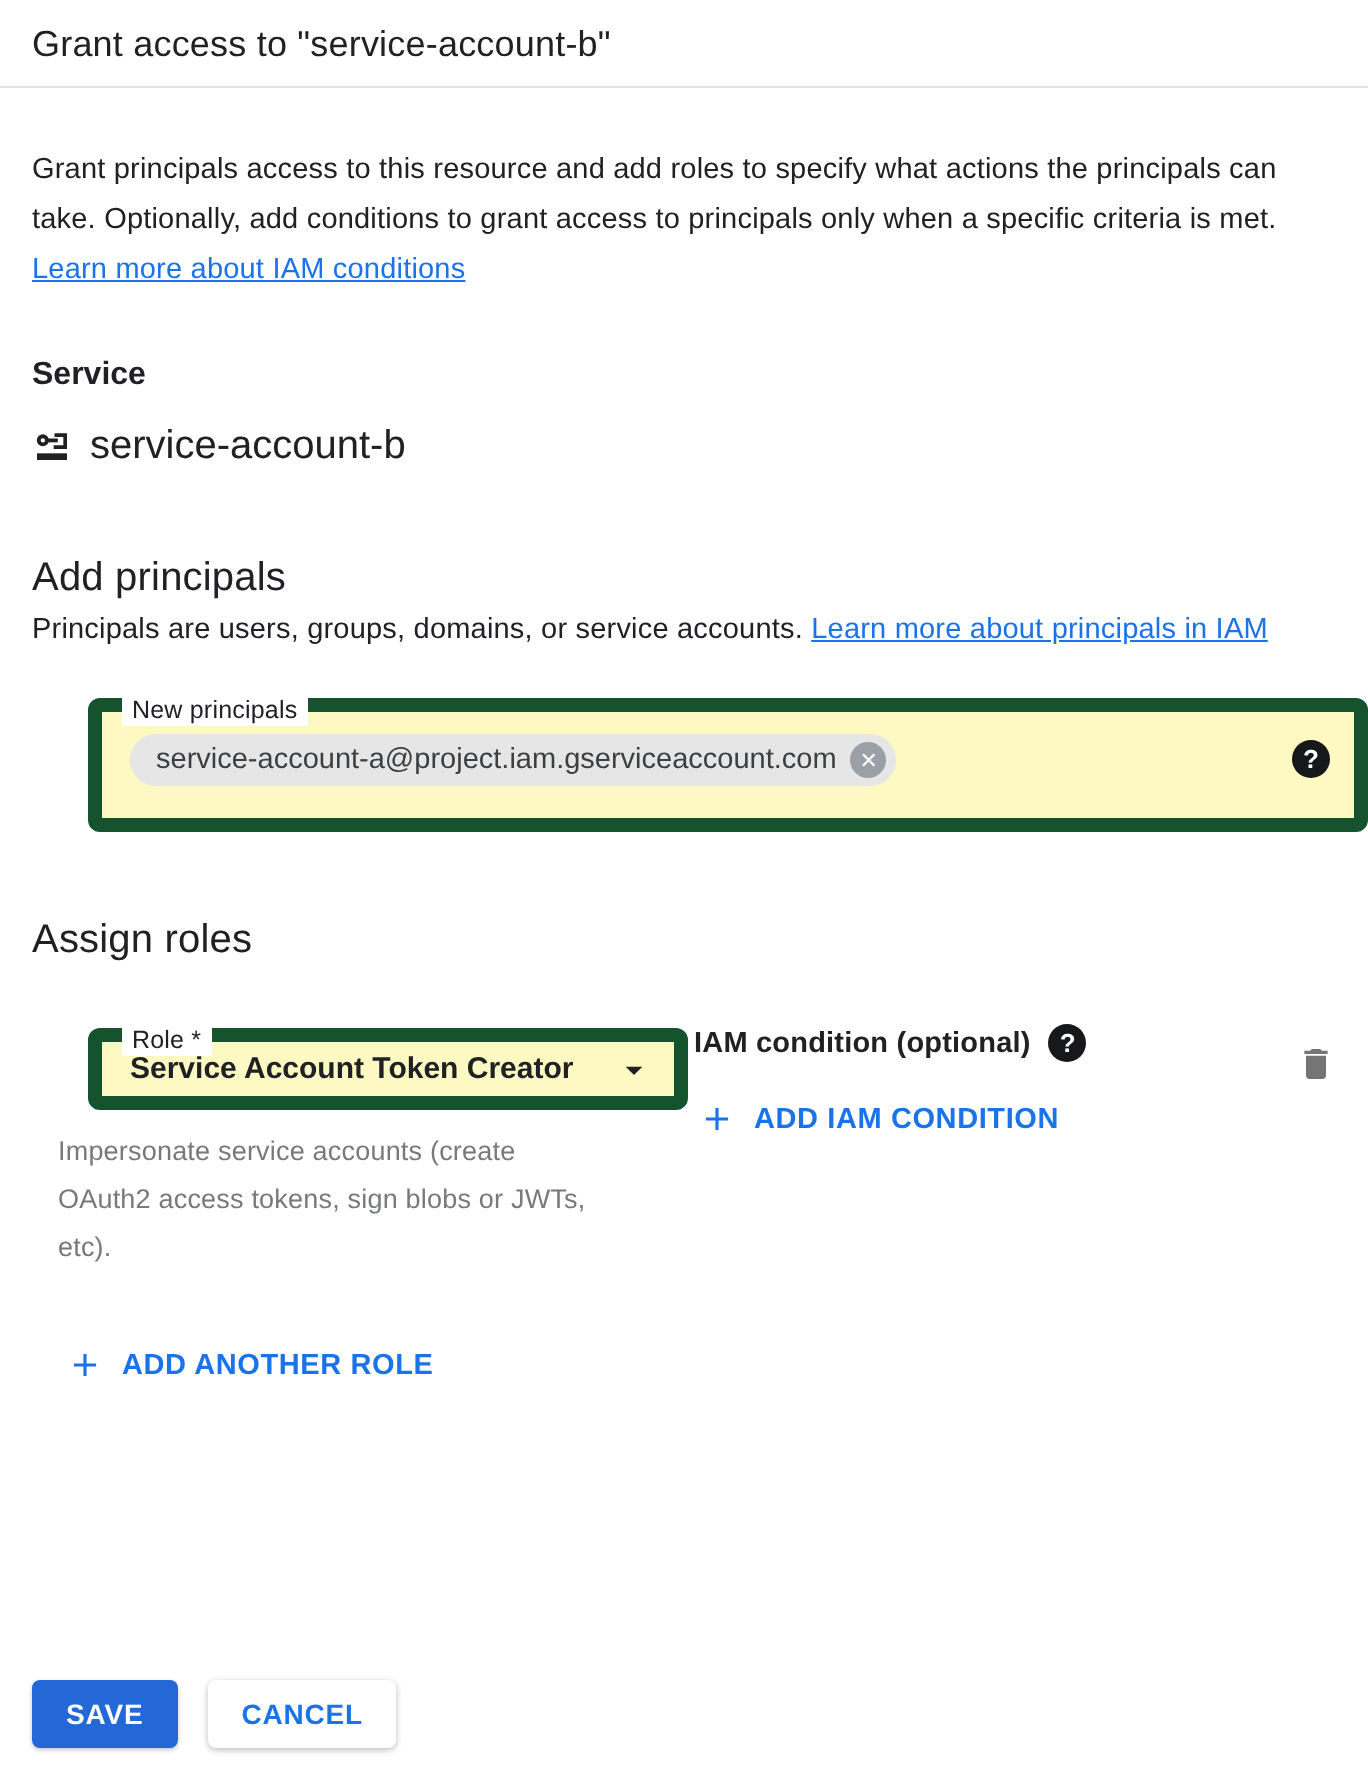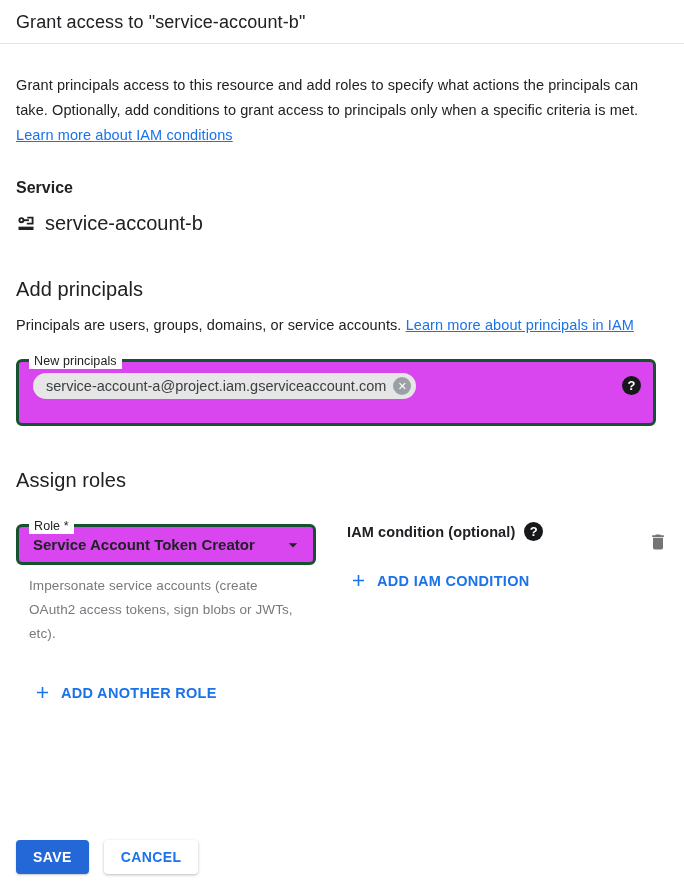--- a/index.html
+++ b/index.html
@@ -58,28 +58,29 @@
   .resource-row .res-name { font-size: 20px; color: #202124; }
 
   
   .h-section {
     margin-top: 43px;
     font-size: 20px;
     font-weight: 500;
     color: #202124;
     letter-spacing: 0.1px;
   }
-  .section-desc { margin-top: 11px; width: 645px; line-height: 26px; }
+  .section-desc { margin-top: 1px; width: 645px; line-height: 26px; }
 
   
   .outlined-field {
     position: relative;
-    border: 3px solid #14532d;
+    border: 7px solid #14532d;
     border-radius: 6px;
-    background: #d946ef;
+    background: #fef9c3;
+    margin-left: 28px;
   }
   .field-label {
     position: absolute;
     top: -8px;
     left: 10px;
     background: #fff;
     padding: 0 5px;
     font-size: 12.5px;
     font-weight: 500;
     color: #202124;
@@ -177,21 +178,21 @@
     background: none;
     border: none;
     color: #1a73e8;
     font-family: "Liberation Sans", "DejaVu Sans", sans-serif;
     font-size: 14.5px;
     font-weight: 700;
     letter-spacing: 0.3px;
     cursor: pointer;
     padding: 0;
   }
-  .add-cond-btn { margin-top: 30px; margin-left: 2px; }
+  .add-cond-btn { margin-top: 19px; margin-left: 2px; }
   .trash-col { width: 40px; flex: none; display: flex; justify-content: flex-end; padding-top: 8px; }
   .icon-button { background: none; border: none; cursor: pointer; padding: 0; line-height: 0; }
 
   .add-role-btn { margin-top: 37px; margin-left: 17px; }
 
   
   .actions {
     position: absolute;
     left: 16px;
     top: 840px;

